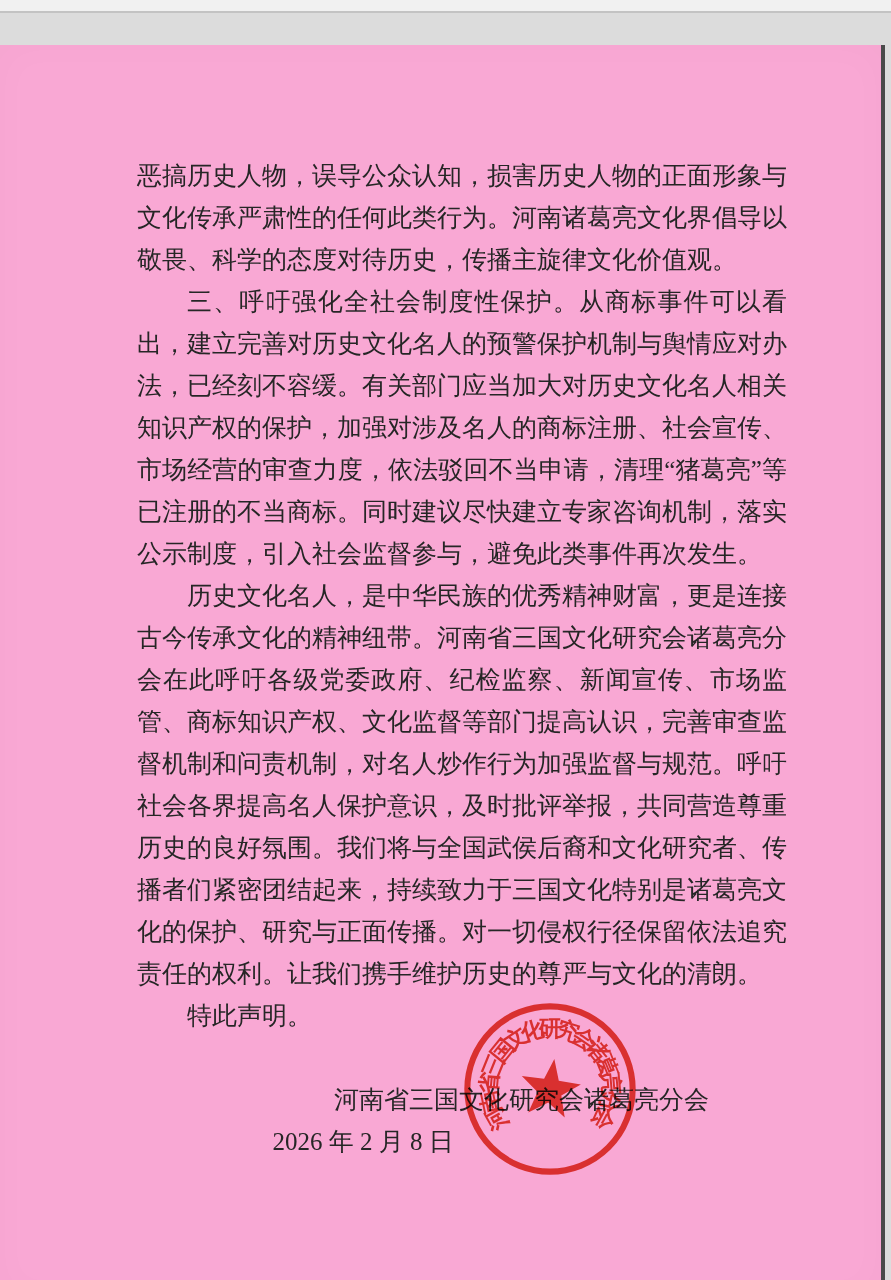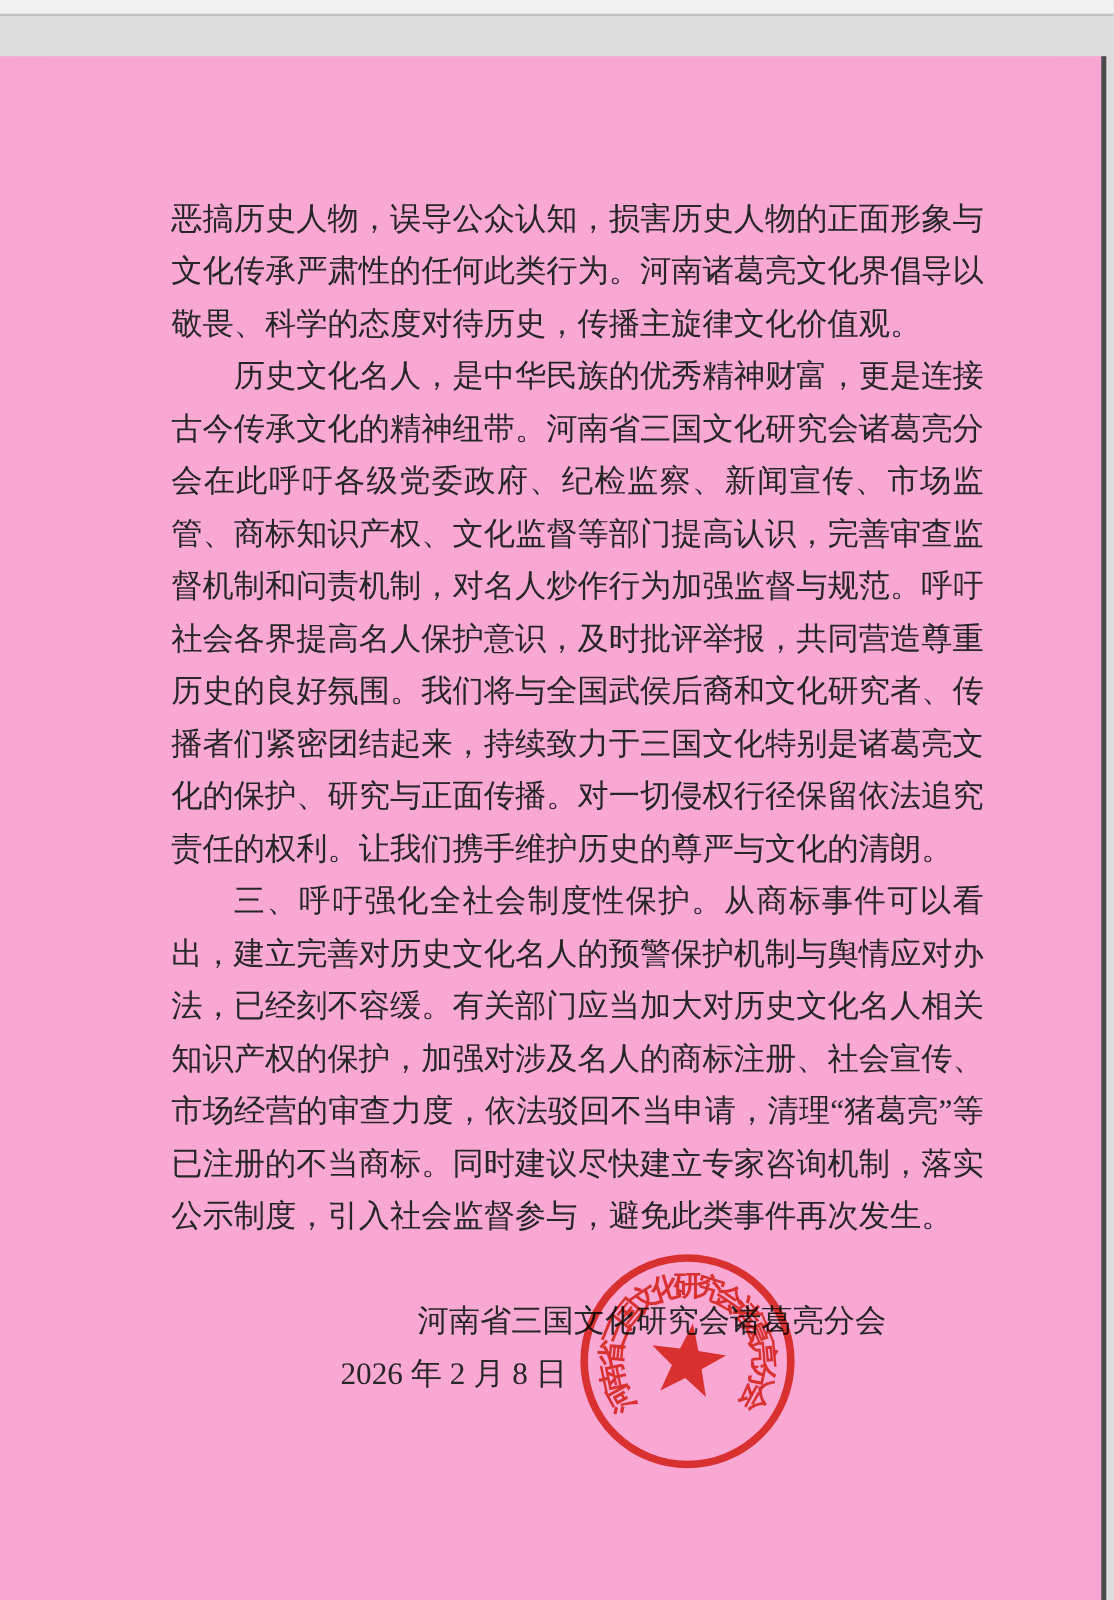--- a/index.html
+++ b/index.html
@@ -77,22 +77,23 @@
 </head>
 <body>
 
 <div class="photo-frame">
 
   <div class="top-strip"></div>
 
   <div class="page">
     <div class="content">
       <p>恶搞历史人物，误导公众认知，损害历史人物的正面形象与文化传承严肃性的任何此类行为。河南诸葛亮文化界倡导以敬畏、科学的态度对待历史，传播主旋律文化价值观。</p>
+      <p class="indent">三、呼吁强化全社会制度性保护。从商标事件可以看出，建立完善对历史文化名人的预警保护机制与舆情应对办法，已经刻不容缓。有关部门应当加大对历史文化名人相关知识产权的保护，加强对涉及名人的商标注册、社会宣传、市场经营的审查力度，依法驳回不当申请，清理“猪葛亮”等已注册的不当商标。同时建议尽快建立专家咨询机制，落实公示制度，引入社会监督参与，避免此类事件再次发生。</p>
       <p class="indent">历史文化名人，是中华民族的优秀精神财富，更是连接古今传承文化的精神纽带。河南省三国文化研究会诸葛亮分会在此呼吁各级党委政府、纪检监察、新闻宣传、市场监管、商标知识产权、文化监督等部门提高认识，完善审查监督机制和问责机制，对名人炒作行为加强监督与规范。呼吁社会各界提高名人保护意识，及时批评举报，共同营造尊重历史的良好氛围。我们将与全国武侯后裔和文化研究者、传播者们紧密团结起来，持续致力于三国文化特别是诸葛亮文化的保护、研究与正面传播。对一切侵权行径保留依法追究责任的权利。让我们携手维护历史的尊严与文化的清朗。</p>
-      <p class="indent">三、呼吁强化全社会制度性保护。从商标事件可以看出，建立完善对历史文化名人的预警保护机制与舆情应对办法，已经刻不容缓。有关部门应当加大对历史文化名人相关知识产权的保护，加强对涉及名人的商标注册、社会宣传、市场经营的审查力度，依法驳回不当申请，清理“猪葛亮”等已注册的不当商标。同时建议尽快建立专家咨询机制，落实公示制度，引入社会监督参与，避免此类事件再次发生。</p>
+      <p class="indent">特此声明。</p>
 
       <div class="sig-org">河南省三国文化研究会诸葛亮分会</div>
       <div class="sig-date">2026 年 2 月 8 日</div>
     </div>
   </div>
 
   <svg class="seal" viewBox="0 0 200 200" xmlns="http://www.w3.org/2000/svg">
     <circle id="seal-ring" cx="100" cy="100" r="95" fill="none" stroke-width="7" stroke="#dd3a2a"></circle>
     <polygon id="seal-star" points="105,65.4 110.1,90.6 135.5,94.8 113,107.4 116.9,132.8 98,115.4 75,126.9 85.7,103.5 67.6,85.2 93.2,88.2" fill="#dd3a2a"></polygon>
     <g id="seal-arc">

